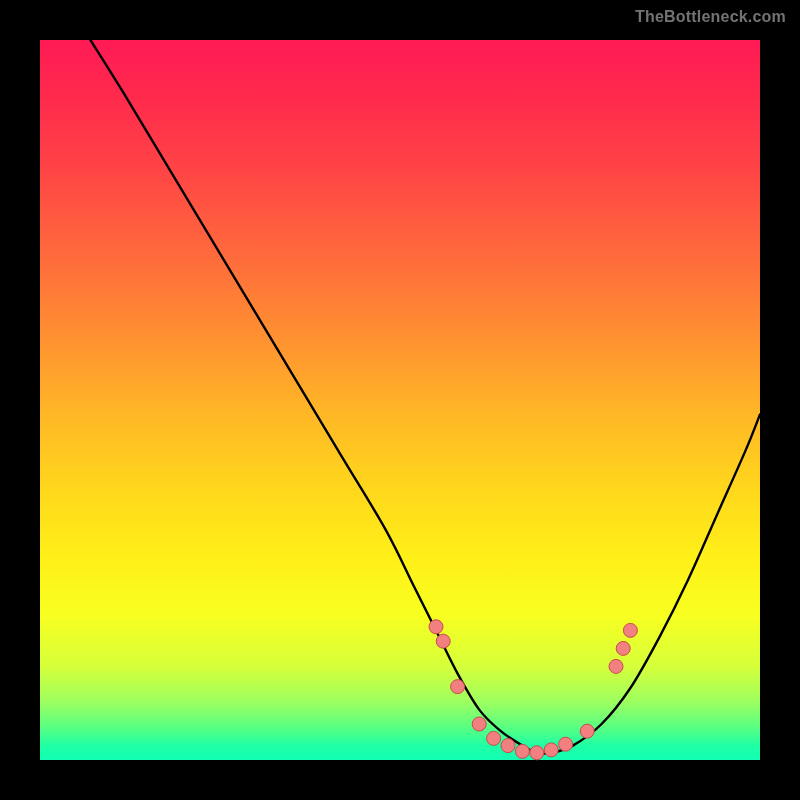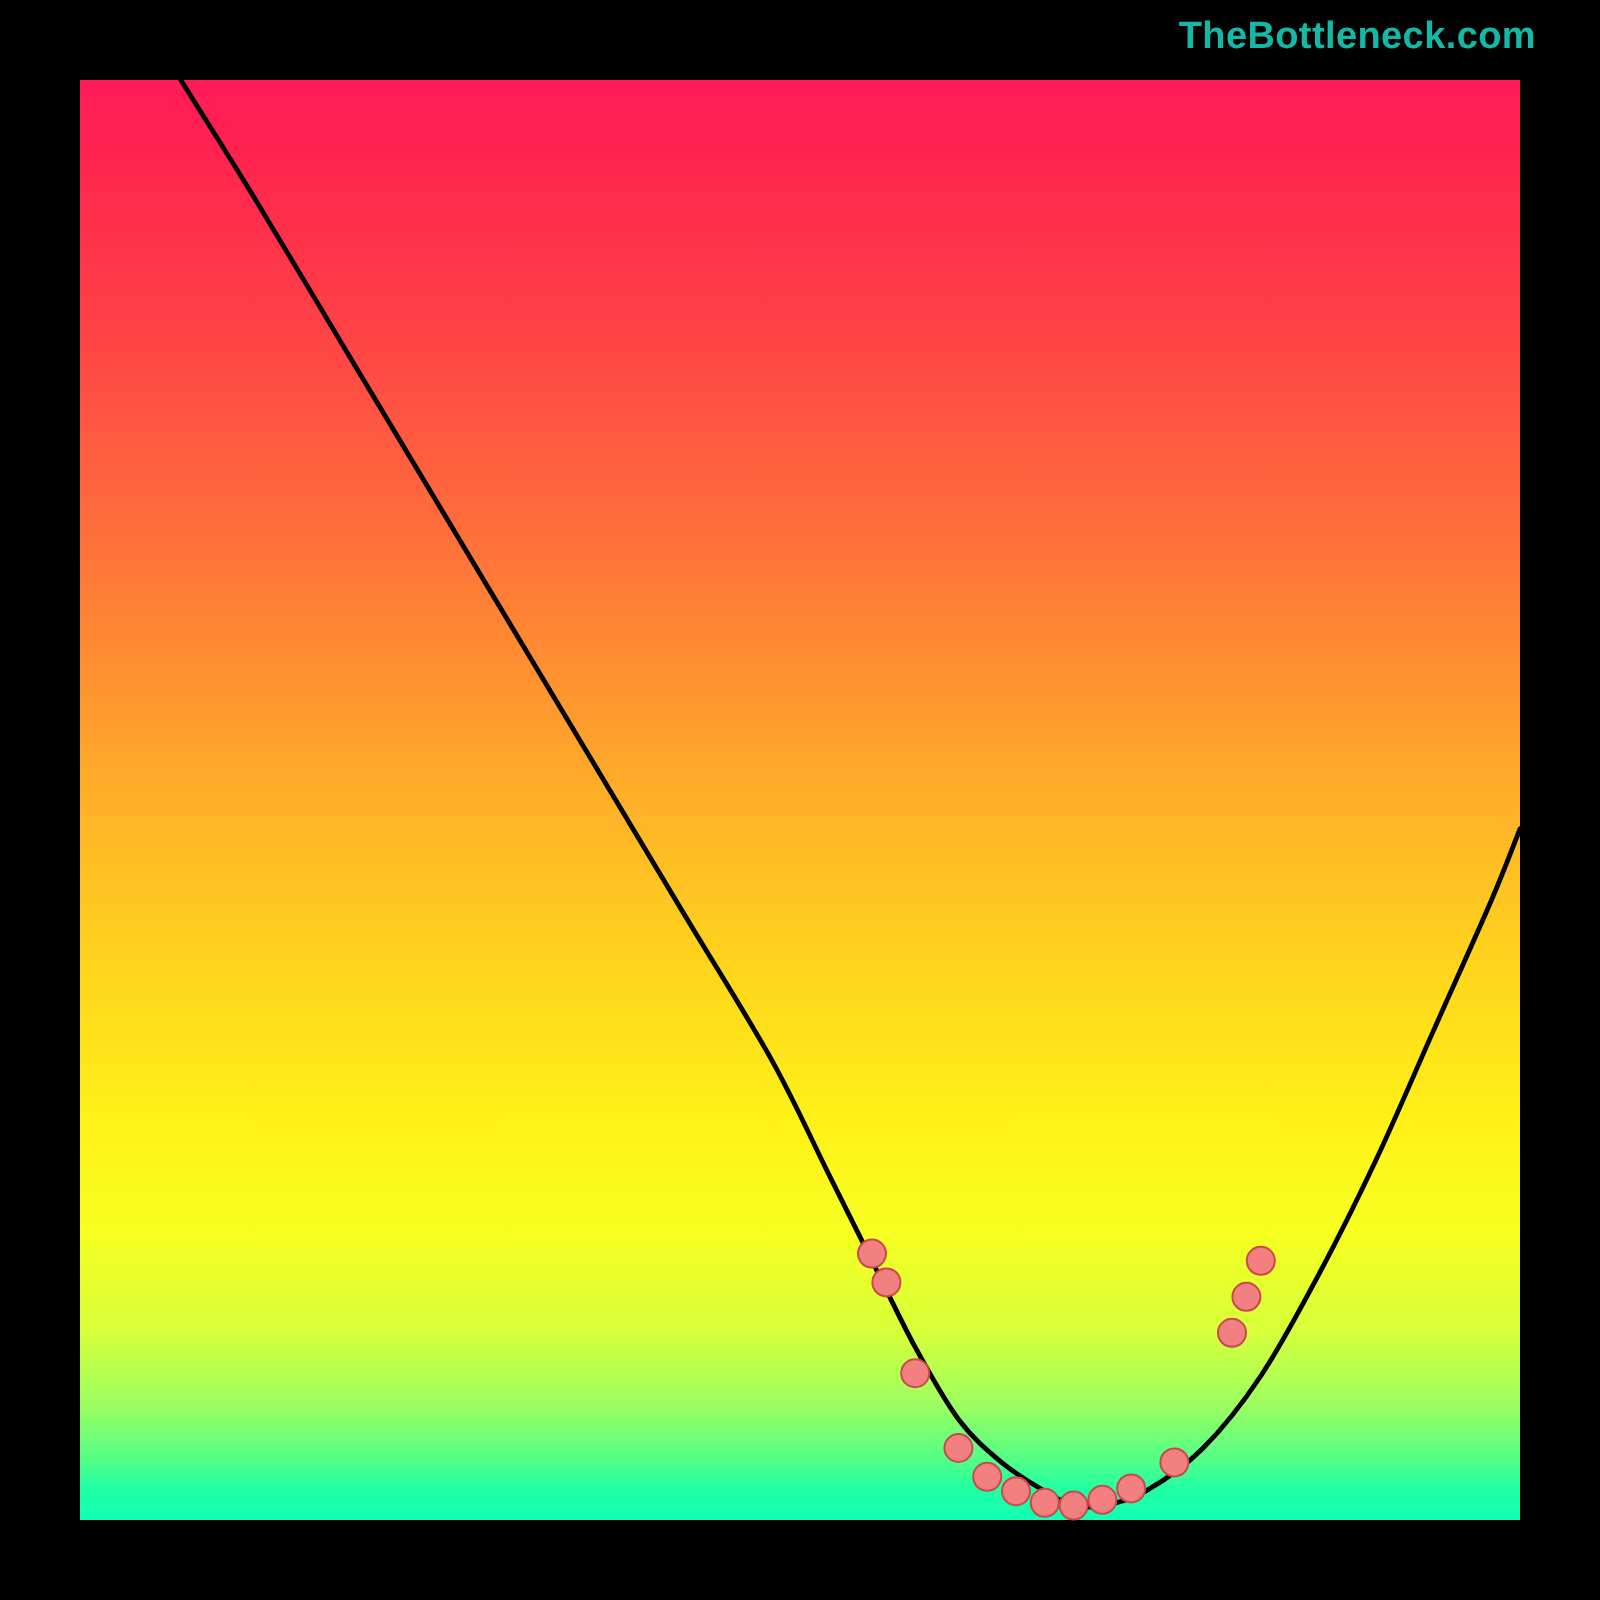--- a/index.html
+++ b/index.html
@@ -35,23 +35,23 @@
       #f7ff20 80%,
       #d6ff3a 87%,
       #9cff60 92%,
       #4eff88 96%,
       #1effa5 98%,
       #12ffb4 100%);
   }
   .watermark {
     position: absolute;
     top: 8px;
-    right: 32px;
-    color: #14b8a6;
-    font-size: 19px;
+    right: 14px;
+    color: #737373;
+    font-size: 16px;
     font-weight: 600;
     letter-spacing: 0.2px;
     user-select: none;
   }
   svg.curve {
     position: absolute;
     left: 0;
     top: 0;
     width: 720px;
     height: 720px;

